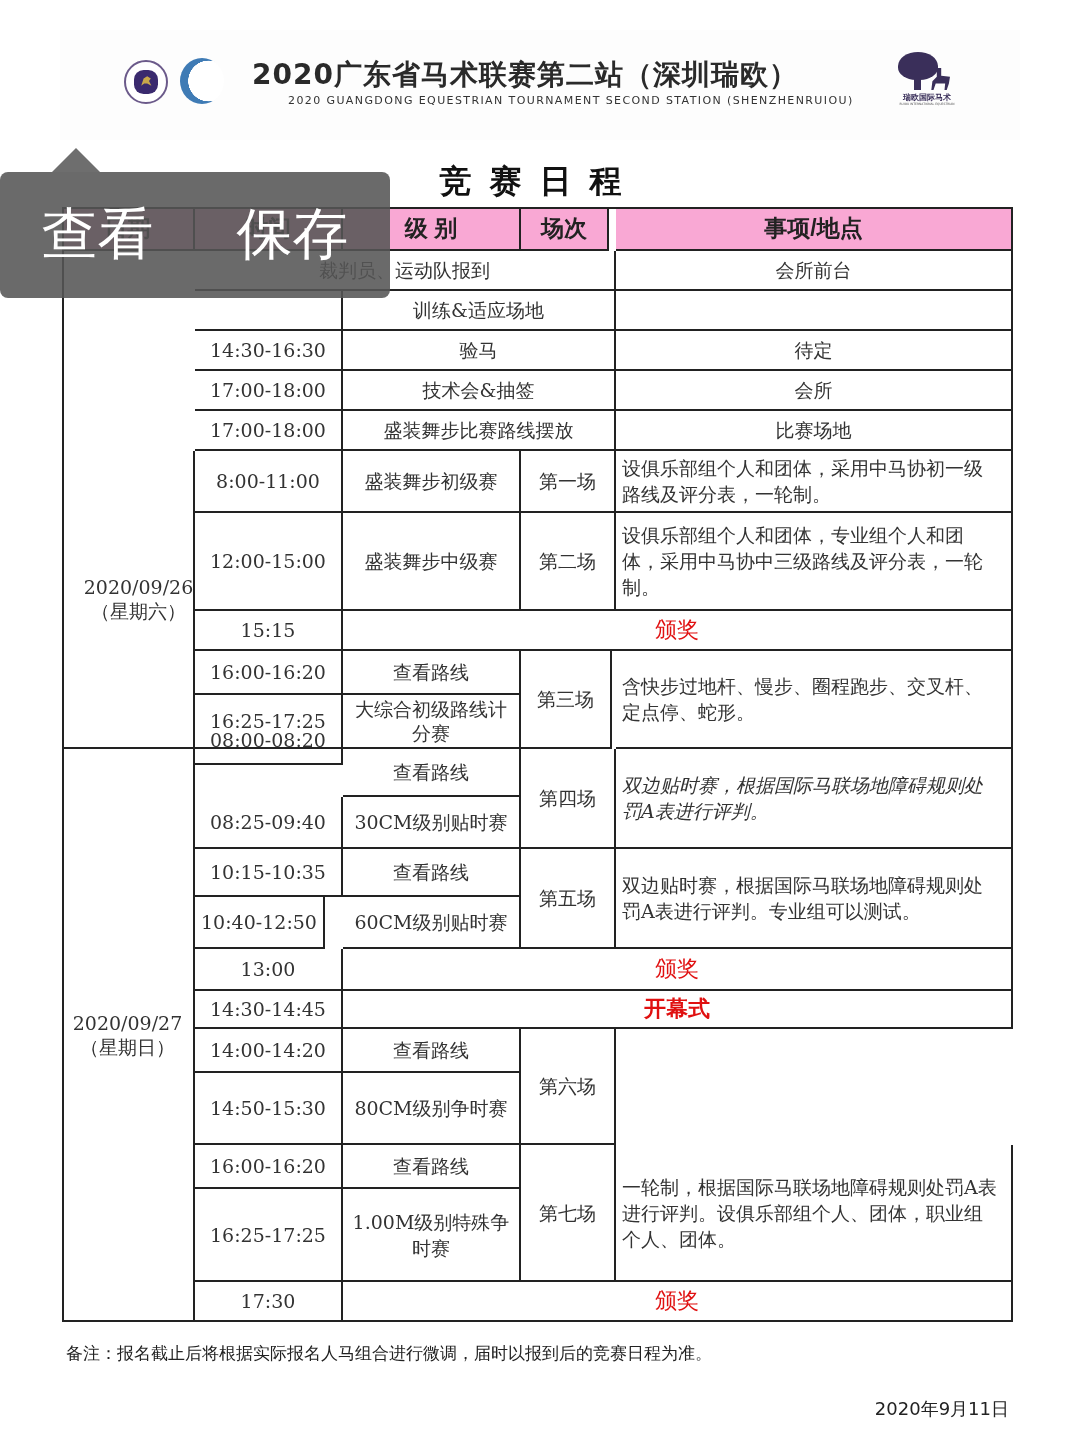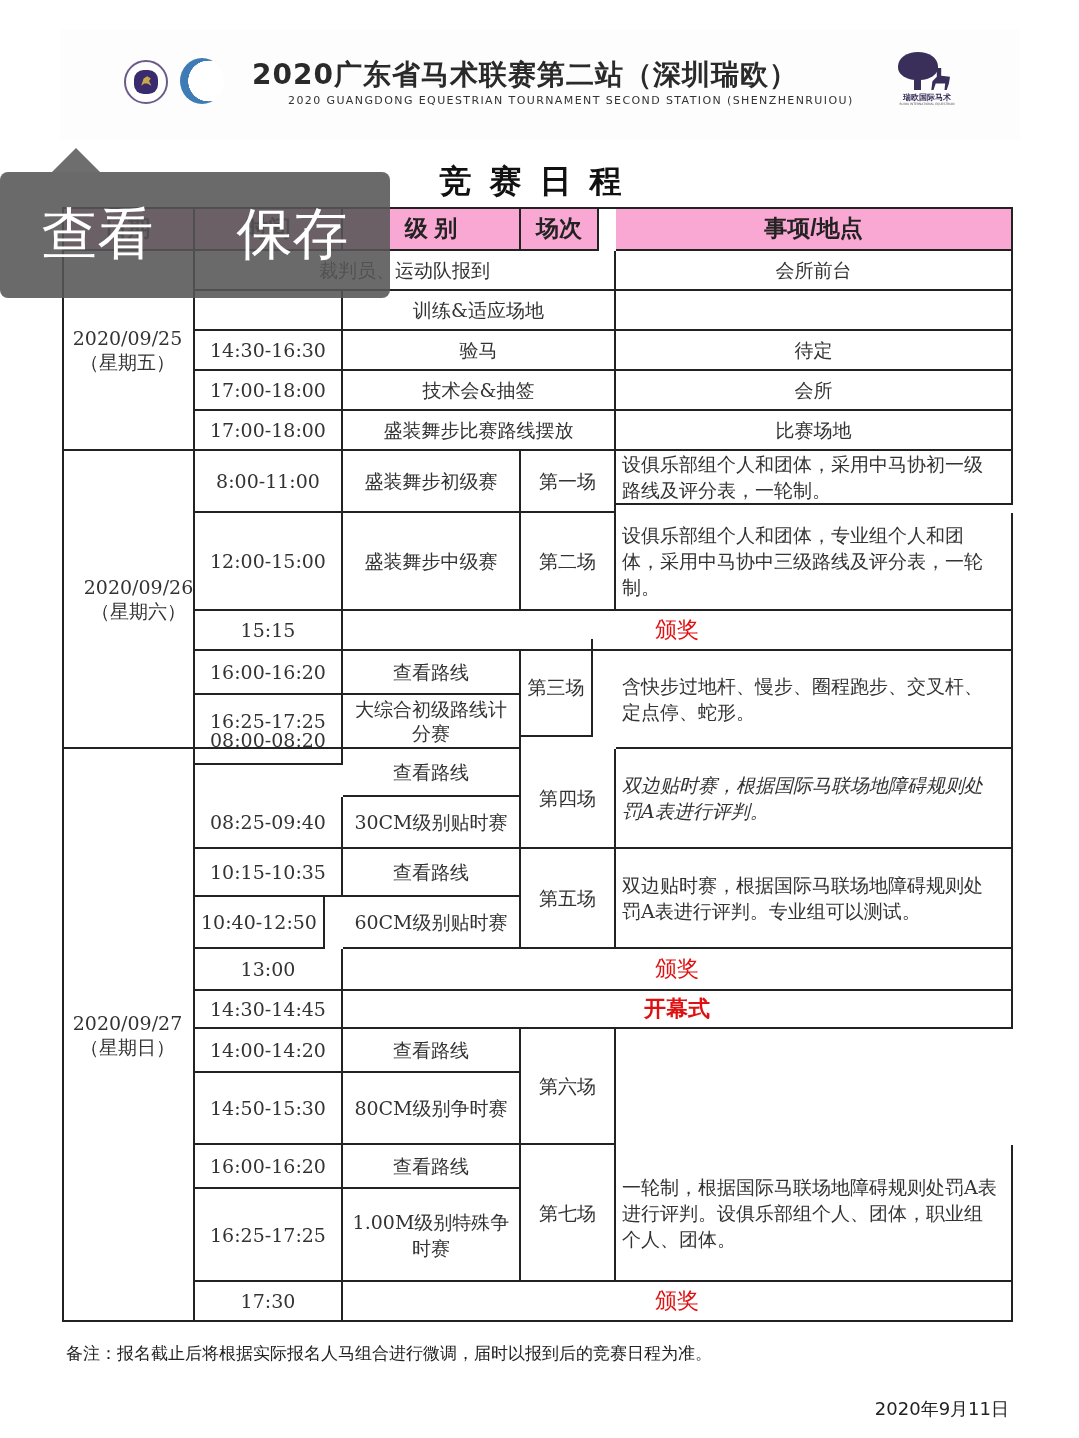--- a/index.html
+++ b/index.html
@@ -120,27 +120,23 @@
   <div class="txt2">RUIOU INTERNATIONAL EQUESTRIAN</div>
 </div>
 
 <div class="doc-title">竞赛日程</div>
 
 <div class="tbl">
 
   <div class="cell hdr" style="left:0;top:0;width:133px;height:44px;">日期</div>
   <div class="cell hdr" style="left:133px;top:0;width:148px;height:44px;">时间</div>
   <div class="cell hdr" style="left:281px;top:0;width:178px;height:44px;">级 别</div>
-  <div class="cell hdr" style="left:459px;top:0;width:78px;height:44px;">场次</div>
+  <div class="cell hdr" style="left:459px;top:0;width:88px;height:44px;">场次</div>
   <div class="cell hdr" style="left:554px;top:0;width:397px;height:44px;">事项/地点</div>
 
-  <div class="cell" style="left:0;top:44px;width:133px;height:200px;flex-direction:column;line-height:24px;">
-    <span>2020/09/25</span>
-    <span>（星期五）</span>
-  </div>
 
   <div class="cell" style="left:133px;top:44px;width:421px;height:40px;">裁判员、运动队报到</div>
   <div class="cell" style="left:554px;top:44px;width:397px;height:40px;">会所前台</div>
 
   <div class="cell" style="left:133px;top:84px;width:148px;height:40px;"></div>
   <div class="cell" style="left:281px;top:84px;width:273px;height:40px;">训练&amp;适应场地</div>
   <div class="cell" style="left:554px;top:84px;width:397px;height:40px;"></div>
 
   <div class="cell" style="left:133px;top:124px;width:148px;height:40px;">14:30-16:30</div>
   <div class="cell" style="left:281px;top:124px;width:273px;height:40px;">验马</div>
@@ -155,35 +151,35 @@
   <div class="cell" style="left:554px;top:204px;width:397px;height:40px;">比赛场地</div>
 
   <div class="cell" style="left:0;top:244px;width:133px;height:298px;flex-direction:column;line-height:24px;padding-left:22px;">
     <span>2020/09/26</span>
     <span>（星期六）</span>
   </div>
 
   <div class="cell" style="left:133px;top:244px;width:148px;height:62px;">8:00-11:00</div>
   <div class="cell" style="left:281px;top:244px;width:178px;height:62px;">盛装舞步初级赛</div>
   <div class="cell" style="left:459px;top:244px;width:95px;height:62px;">第一场</div>
-  <div class="cell left" style="left:554px;top:244px;width:397px;height:54px;">设俱乐部组个人和团体，采用中马协初一级路线及评分表，一轮制。</div>
+  <div class="cell left" style="left:554px;top:244px;width:397px;height:62px;">设俱乐部组个人和团体，采用中马协初一级路线及评分表，一轮制。</div>
 
   <div class="cell" style="left:133px;top:306px;width:148px;height:98px;">12:00-15:00</div>
   <div class="cell" style="left:281px;top:306px;width:178px;height:98px;">盛装舞步中级赛</div>
   <div class="cell" style="left:459px;top:306px;width:95px;height:98px;">第二场</div>
   <div class="cell left" style="left:554px;top:306px;width:397px;height:98px;">设俱乐部组个人和团体，专业组个人和团体，采用中马协中三级路线及评分表，一轮制。</div>
 
   <div class="cell" style="left:133px;top:404px;width:148px;height:40px;">15:15</div>
   <div class="cell red" style="left:281px;top:404px;width:670px;height:40px;">颁奖</div>
 
   <div class="cell" style="left:133px;top:444px;width:148px;height:44px;">16:00-16:20</div>
   <div class="cell" style="left:281px;top:444px;width:178px;height:44px;">查看路线</div>
   <div class="cell" style="left:133px;top:488px;width:148px;height:54px;">16:25-17:25</div>
   <div class="cell" style="left:281px;top:488px;width:178px;height:54px;line-height:24px;padding:0 12px;">大综合初级路线计分赛</div>
-  <div class="cell" style="left:459px;top:432px;width:72px;height:98px;">第三场</div>
+  <div class="cell" style="left:459px;top:444px;width:91px;height:98px;">第三场</div>
   <div class="cell left" style="left:554px;top:444px;width:397px;height:98px;">含快步过地杆、慢步、圈程跑步、交叉杆、定点停、蛇形。</div>
 
   <div class="cell" style="left:0;top:542px;width:133px;height:573px;flex-direction:column;line-height:24px;">
     <span>2020/09/27</span>
     <span>（星期日）</span>
   </div>
 
   <div class="cell" style="left:133px;top:510px;width:148px;height:48px;">08:00-08:20</div>
   <div class="cell" style="left:281px;top:542px;width:178px;height:48px;">查看路线</div>
   <div class="cell" style="left:133px;top:590px;width:148px;height:52px;">08:25-09:40</div>

